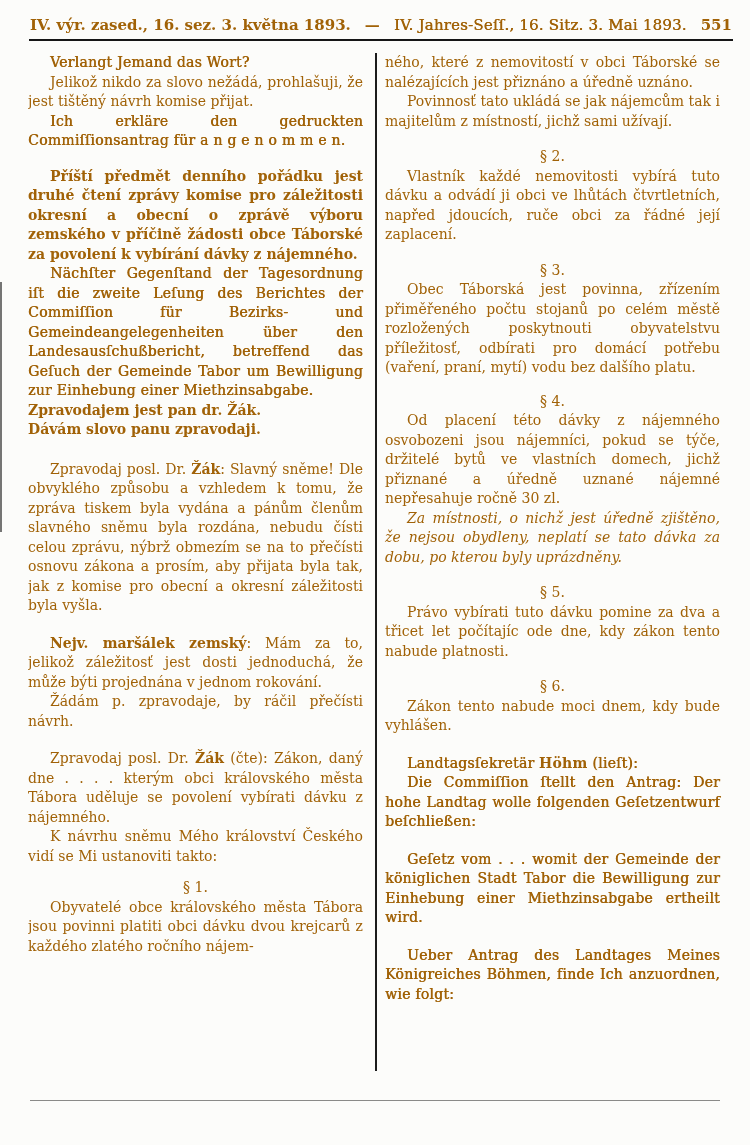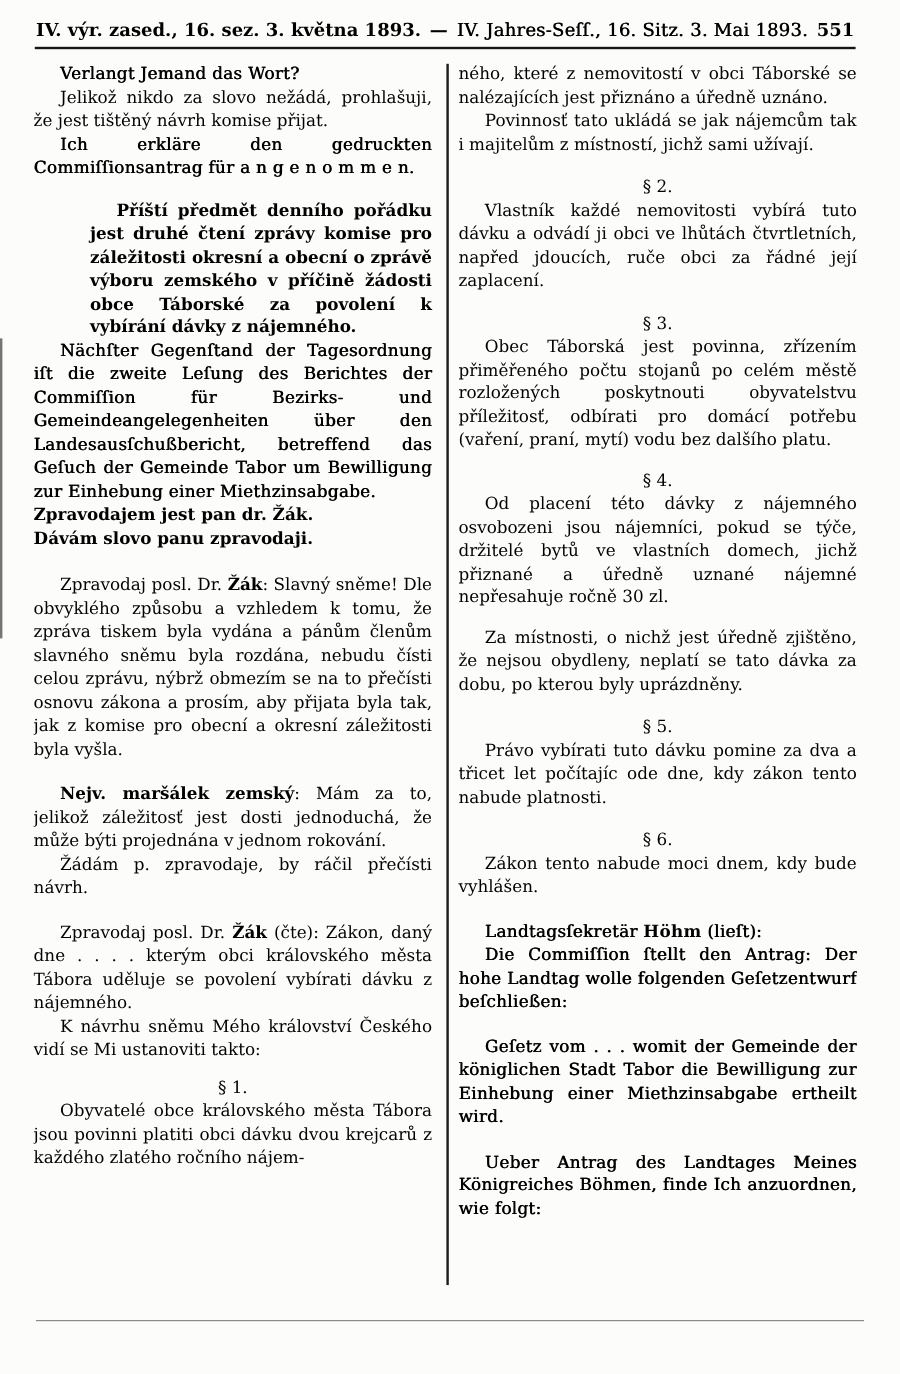--- a/index.html
+++ b/index.html
@@ -2,23 +2,23 @@
 <html><head>
 <meta charset="utf-8">
 <style>
   html,body{margin:0;padding:0;background:#e8e8e6;}
   .page{
     position:relative;
     width:750px;height:1145px;
     margin:0 auto;
     box-sizing:border-box;
     background:#fcfcfa;
-    color:#000000;
+    color:#a16207;
     font-family:"DejaVu Serif","Liberation Serif",serif;
-    padding:12px 36px 0 28px;
+    padding:12px 16px 0 28px;
     overflow:hidden;
   }
   .header-row{
     display:flex;
     justify-content:space-between;
     align-items:baseline;
     font-size:15px;
     font-weight:bold;
     padding:4px 2px 5px 2px;
     white-space:nowrap;
@@ -74,21 +74,21 @@
     <span class="h-page">551</span>
   </div>
 
   <div class="header-rule"></div>
 
   <div class="columns">
     <div class="col" id="col-left">
         <p class="para indent"><span class="run-fraktur">Verlangt Jemand das Wort?</span></p>
         <p class="para indent"><span class="run-antiqua">Jelikož nikdo za slovo nežádá, prohlašuji, že jest tištěný návrh komise přijat.</span></p>
         <p class="para indent"><span class="run-fraktur">Ich erkläre den gedruckten Commiſſionsantrag für a n g e n o m m e n.</span></p>
-        <p class="para indent" style="margin-top: 16px; margin-left: 47px;"><span class="run-antiqua-bold">Příští předmět denního pořádku jest druhé čtení zprávy komise pro záležitosti okresní a obecní o zprávě výboru zemského v příčině žádosti obce Táborské za povolení k vybírání dávky z nájemného.</span></p>
+        <p class="para indent" style="margin-top: 16px;"><span class="run-antiqua-bold">Příští předmět denního pořádku jest druhé čtení zprávy komise pro záležitosti okresní a obecní o zprávě výboru zemského v příčině žádosti obce Táborské za povolení k vybírání dávky z nájemného.</span></p>
         <p class="para indent"><span class="run-fraktur">Nächſter Gegenſtand der Tagesordnung iſt die zweite Leſung des Berichtes der Commiſſion für Bezirks- und Gemeindeangelegenheiten über den Landesausſchußbericht, betreffend das Geſuch der Gemeinde Tabor um Bewilligung zur Einhebung einer Miethzinsabgabe.</span></p>
         <p class="para"><span class="run-antiqua-bold">Zpravodajem jest pan dr. Žák.</span></p>
         <p class="para"><span class="run-antiqua-bold">Dávám slovo panu zpravodaji.</span></p>
         <p class="para indent" style="margin-top: 20px;"><span class="run-antiqua">Zpravodaj posl. Dr. </span><span class="run-antiqua-bold">Žák</span><span class="run-antiqua">: Slavný sněme! Dle obvyklého způsobu a vzhledem k tomu, že zpráva tiskem byla vydána a pánům členům slavného sněmu byla rozdána, nebudu čísti celou zprávu, nýbrž obmezím se na to přečísti osnovu zákona a prosím, aby přijata byla tak, jak z komise pro obecní a okresní záležitosti byla vyšla.</span></p>
         <p class="para indent" style="margin-top: 18px;"><span class="run-antiqua-bold">Nejv. maršálek zemský</span><span class="run-antiqua">: Mám za to, jelikož záležitosť jest dosti jednoduchá, že může býti projednána v jednom rokování.</span></p>
         <p class="para indent"><span class="run-antiqua">Žádám p. zpravodaje, by ráčil přečísti návrh.</span></p>
         <p class="para indent" style="margin-top: 18px;"><span class="run-antiqua">Zpravodaj posl. Dr. </span><span class="run-antiqua-bold">Žák</span><span class="run-antiqua"> (čte): Zákon, daný dne . . . . kterým obci královského města Tábora uděluje se povolení vybírati dávku z nájemného.</span></p>
         <p class="para indent" style=""><span class="run-antiqua">K návrhu sněmu Mého království Českého vidí se Mi ustanoviti takto:</span></p>
         <p class="para center" style="margin-top: 12px;"><span class="run-antiqua">§ 1.</span></p>
         <p class="para indent"><span class="run-antiqua">Obyvatelé obce královského města Tábora jsou povinni platiti obci dávku dvou krejcarů z každého zlatého ročního nájem-</span></p>
@@ -96,21 +96,21 @@
     <div class="col-divider"></div>
     <div class="col" id="col-right">
         <p class="para"><span class="run-antiqua">ného, které z nemovitostí v obci Táborské se nalézajících jest přiznáno a úředně uznáno.</span></p>
         <p class="para indent"><span class="run-antiqua">Povinnosť tato ukládá se jak nájemcům tak i majitelům z místností, jichž sami užívají.</span></p>
         <p class="para center" style="margin-top: 16px;"><span class="run-antiqua">§ 2.</span></p>
         <p class="para indent"><span class="run-antiqua">Vlastník každé nemovitosti vybírá tuto dávku a odvádí ji obci ve lhůtách čtvrtletních, napřed jdoucích, ruče obci za řádné její zaplacení.</span></p>
         <p class="para center" style="margin-top: 16px;"><span class="run-antiqua">§ 3.</span></p>
         <p class="para indent"><span class="run-antiqua">Obec Táborská jest povinna, zřízením přiměřeného počtu stojanů po celém městě rozložených poskytnouti obyvatelstvu příležitosť, odbírati pro domácí potřebu (vaření, praní, mytí) vodu bez dalšího platu.</span></p>
         <p class="para center" style="margin-top: 14px;"><span class="run-antiqua">§ 4.</span></p>
         <p class="para indent"><span class="run-antiqua">Od placení této dávky z nájemného osvobozeni jsou nájemníci, pokud se týče, držitelé bytů ve vlastních domech, jichž přiznané a úředně uznané nájemné nepřesahuje ročně 30 zl.</span></p>
-        <p class="para indent" style="margin-top: 14px;"><span class="run-antiqua">Za místnosti, o nichž jest úředně zjištěno, že nejsou obydleny, neplatí se tato dávka za dobu, po kterou byly uprázdněny.</span></p>
+        <p class="para indent" style=" font-style: italic;"><span class="run-antiqua">Za místnosti, o nichž jest úředně zjištěno, že nejsou obydleny, neplatí se tato dávka za dobu, po kterou byly uprázdněny.</span></p>
         <p class="para center" style="margin-top: 16px;"><span class="run-antiqua">§ 5.</span></p>
         <p class="para indent"><span class="run-antiqua">Právo vybírati tuto dávku pomine za dva a třicet let počítajíc ode dne, kdy zákon tento nabude platnosti.</span></p>
         <p class="para center" style="margin-top: 16px;"><span class="run-antiqua">§ 6.</span></p>
         <p class="para indent"><span class="run-antiqua">Zákon tento nabude moci dnem, kdy bude vyhlášen.</span></p>
         <p class="para indent" style="margin-top: 18px;"><span class="run-fraktur">Landtagsſekretär </span><span class="run-fraktur-bold">Höhm</span><span class="run-fraktur"> (lieſt):</span></p>
         <p class="para indent"><span class="run-fraktur">Die Commiſſion ſtellt den Antrag: Der hohe Landtag wolle folgenden Geſetzentwurf beſchließen:</span></p>
         <p class="para indent" style="margin-top: 18px;"><span class="run-fraktur">Geſetz vom . . . womit der Gemeinde der königlichen Stadt Tabor die Bewilligung zur Einhebung einer Miethzinsabgabe ertheilt wird.</span></p>
         <p class="para indent" style="margin-top: 18px;"><span class="run-fraktur">Ueber Antrag des Landtages Meines Königreiches Böhmen, finde Ich anzuordnen, wie folgt:</span></p>
       </div>
   </div>

